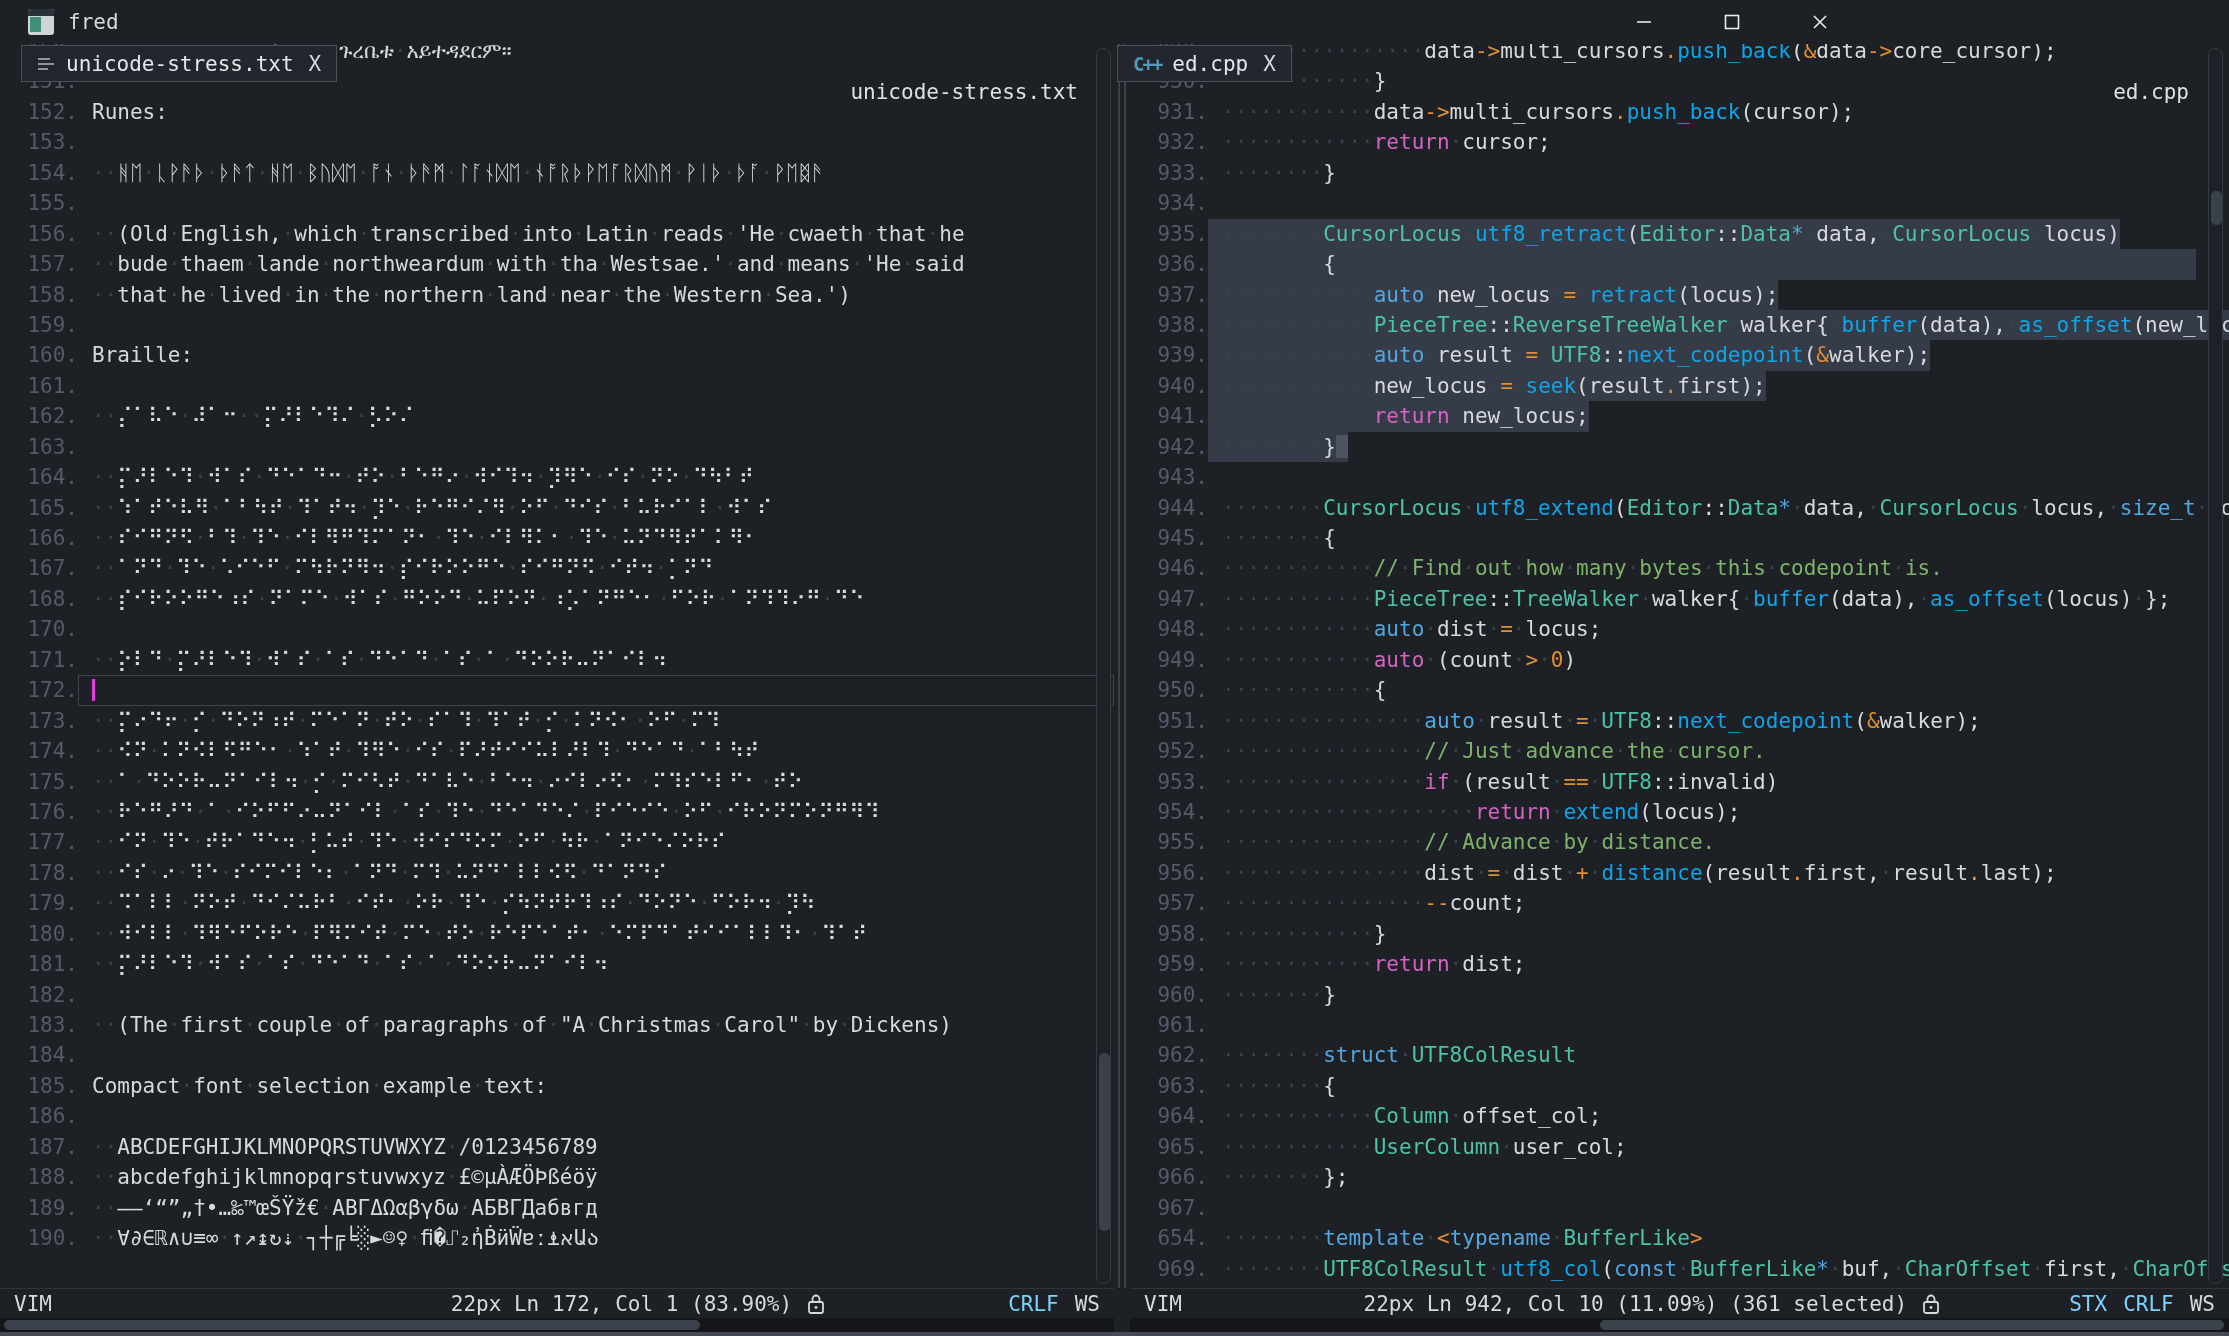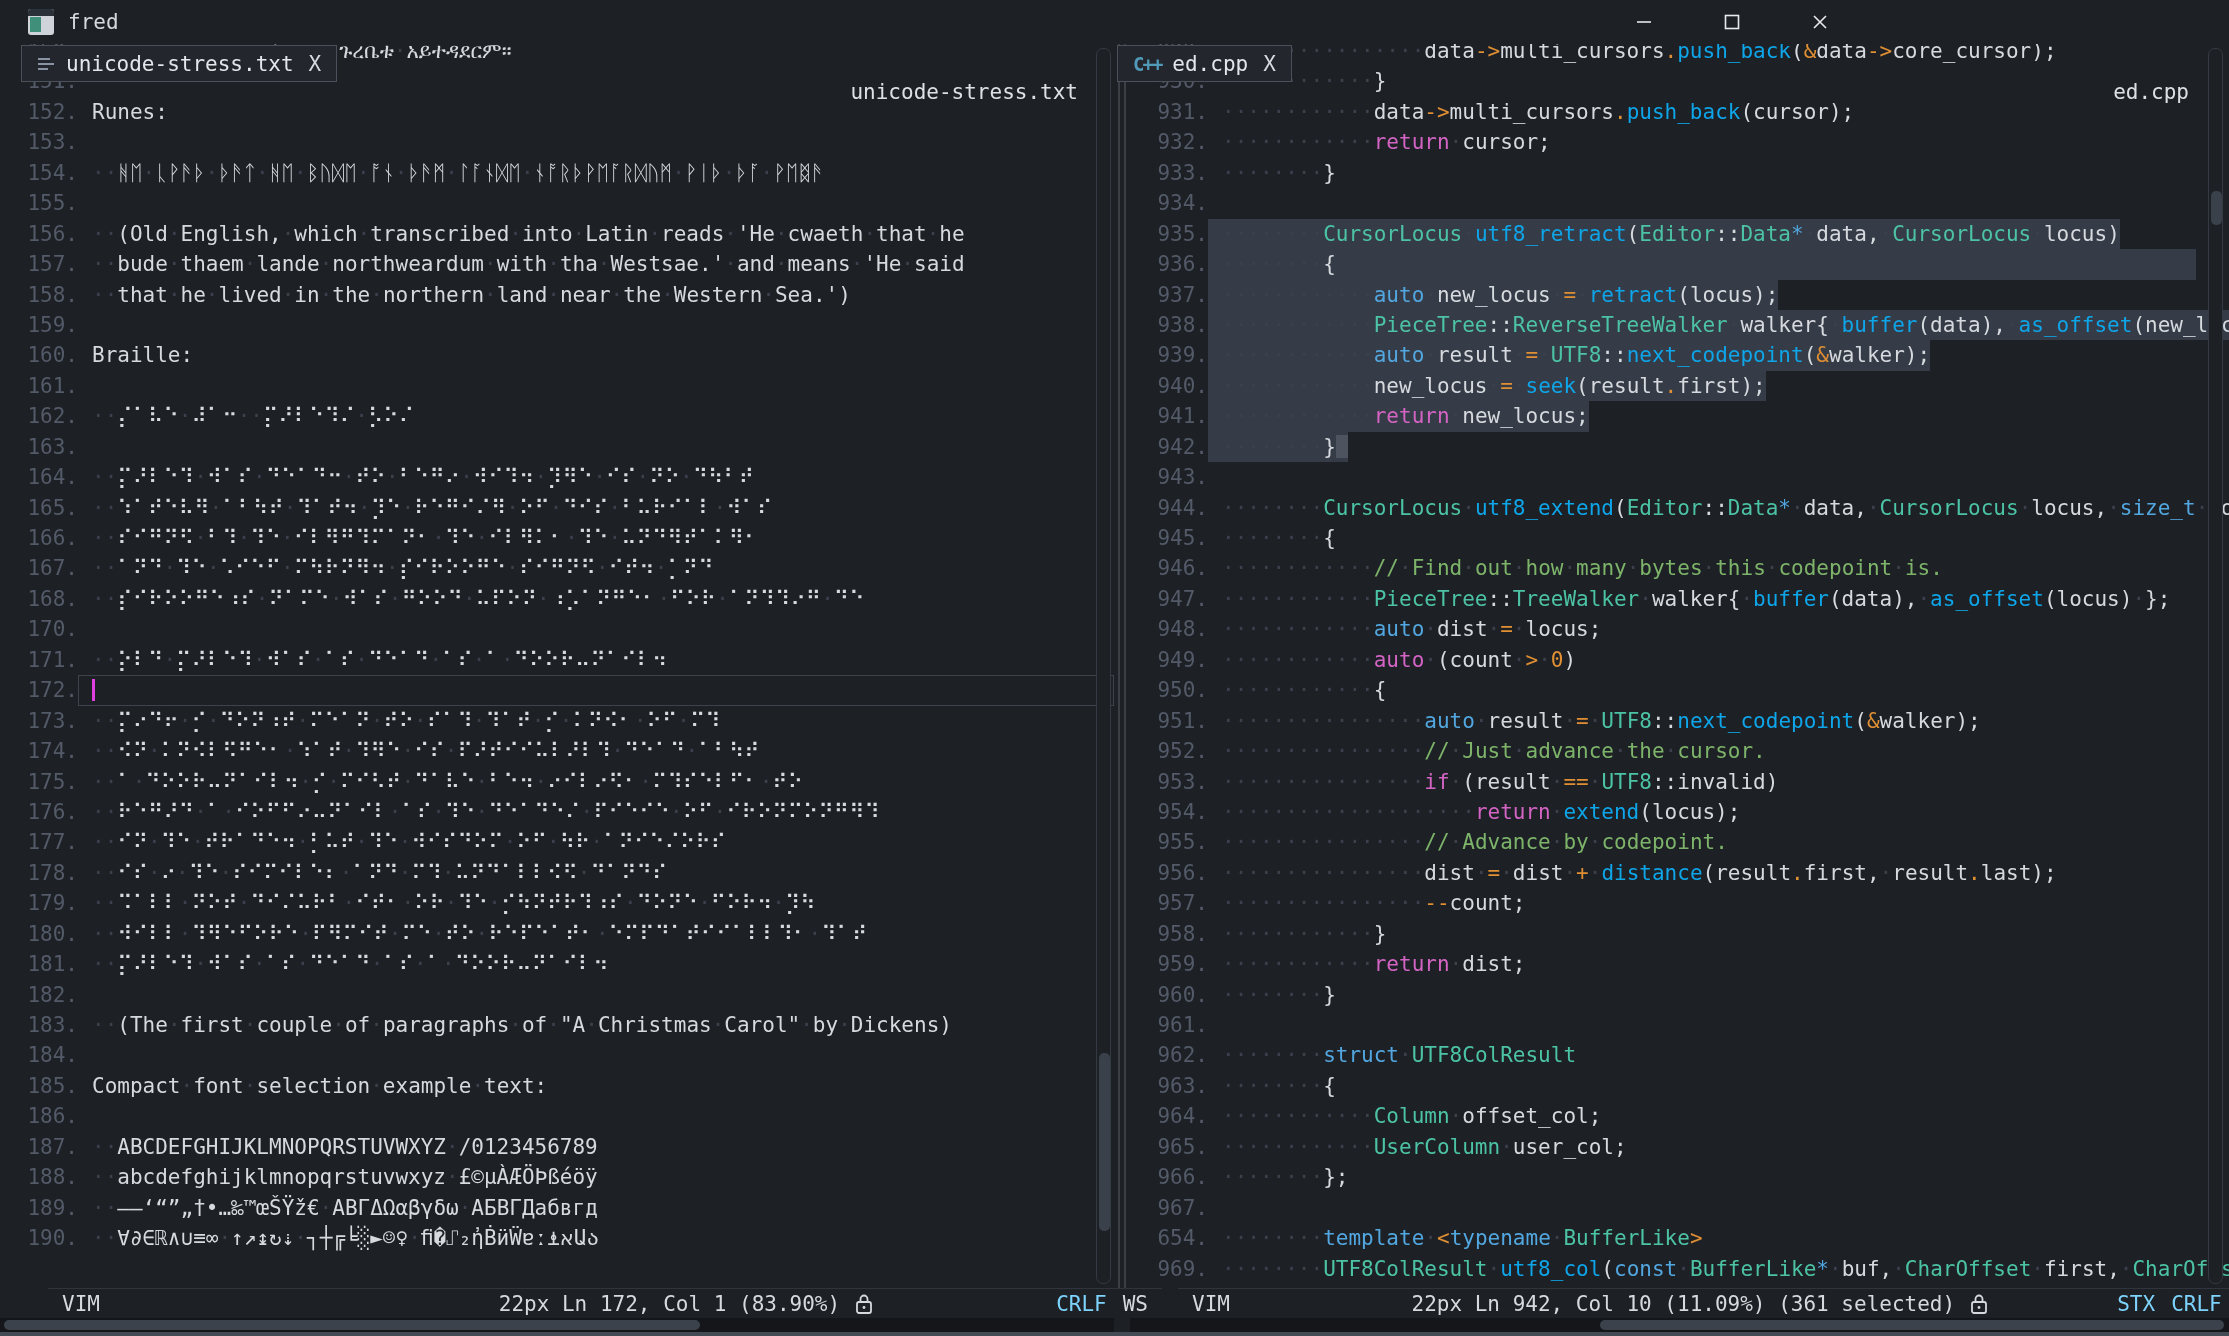--- a/index.html
+++ b/index.html
@@ -47,21 +47,21 @@
   .vscroll { position:absolute; width:15px; top:48px; height:1236px; border:1px solid #343a43; border-radius:7px; background:#1d2025; z-index:20; }
   .vs-left  { left:1096px; }
   .vs-right { left:2208px; }
   .vthumb { position:absolute; left:1px; width:11px; margin:0 1px; background:#3a414b; border-radius:5px; }
   .vs-left  .vthumb { top:1004px; height:178px; }
   .vs-right .vthumb { top:142px;  height:34px; }
   .divider { position:absolute; left:1114px; top:44px; width:16px; bottom:48px; background:#1d2025; }
   .divider::before, .divider::after { content:""; position:absolute; top:0; bottom:0; width:2px; background:#3a4046; }
   .divider::before { left:4px; } .divider::after { left:10px; }
   
-  .sb { position:absolute; top:1288px; height:30px; background:#1d2025; border-top:1px solid #30343c; display:flex; align-items:center; padding:8px 14px; z-index:25;margin-left:48px; }
+  .sb { position:absolute; top:1288px; height:30px; background:#1d2025; border-top:1px solid #30343c; display:flex; align-items:center; padding:8px 14px; z-index:25; }
   .sb-left  { left:0;      width:1114px; }
   .sb-right { left:1130px; width:1099px; }
   .sb-mode { color:#d6d9de; }
   .sb-mid { position:absolute; right:232px; display:flex; align-items:center; gap:14px; white-space:pre; }
   .sb-flags { position:absolute; right:14px; display:flex; gap:16px; }
   .flag-green { color:#7dd3fc; } .flag-white { color:#d6d9de; }
   .lock svg { display:block; }
   
   .hscroll { position:absolute; top:1318px; height:14px; background:#14161a; }
   .hs-left  { left:0;      width:1114px; }
@@ -182,21 +182,21 @@
       <div class="row"><span class="num">945.</span><span class="body"><span class="ws">········</span><span class="w">{</span></span></div>
       <div class="row"><span class="num">946.</span><span class="body"><span class="ws">············</span><span class="c">//</span><span class="ws">·</span><span class="c">Find</span><span class="ws">·</span><span class="c">out</span><span class="ws">·</span><span class="c">how</span><span class="ws">·</span><span class="c">many</span><span class="ws">·</span><span class="c">bytes</span><span class="ws">·</span><span class="c">this</span><span class="ws">·</span><span class="c">codepoint</span><span class="ws">·</span><span class="c">is.</span></span></div>
       <div class="row"><span class="num">947.</span><span class="body"><span class="ws">············</span><span class="t">PieceTree</span><span class="w">::</span><span class="t">TreeWalker</span><span class="ws">·</span><span class="w">walker{</span><span class="ws">·</span><span class="f">buffer</span><span class="w">(data),</span><span class="ws">·</span><span class="f">as_offset</span><span class="w">(locus)</span><span class="ws">·</span><span class="w">};</span></span></div>
       <div class="row"><span class="num">948.</span><span class="body"><span class="ws">············</span><span class="k">auto</span><span class="ws">·</span><span class="w">dist</span><span class="ws">·</span><span class="o">=</span><span class="ws">·</span><span class="w">locus;</span></span></div>
       <div class="row"><span class="num">949.</span><span class="body"><span class="ws">············</span><span class="m">auto</span><span class="ws">·</span><span class="w">(count</span><span class="ws">·</span><span class="o">&gt;</span><span class="ws">·</span><span class="o">0</span><span class="w">)</span></span></div>
       <div class="row"><span class="num">950.</span><span class="body"><span class="ws">············</span><span class="w">{</span></span></div>
       <div class="row"><span class="num">951.</span><span class="body"><span class="ws">················</span><span class="k">auto</span><span class="ws">·</span><span class="w">result</span><span class="ws">·</span><span class="o">=</span><span class="ws">·</span><span class="t">UTF8</span><span class="w">::</span><span class="f">next_codepoint</span><span class="w">(</span><span class="o">&amp;</span><span class="w">walker);</span></span></div>
       <div class="row"><span class="num">952.</span><span class="body"><span class="ws">················</span><span class="c">//</span><span class="ws">·</span><span class="c">Just</span><span class="ws">·</span><span class="c">advance</span><span class="ws">·</span><span class="c">the</span><span class="ws">·</span><span class="c">cursor.</span></span></div>
       <div class="row"><span class="num">953.</span><span class="body"><span class="ws">················</span><span class="m">if</span><span class="ws">·</span><span class="w">(result</span><span class="ws">·</span><span class="o">==</span><span class="ws">·</span><span class="t">UTF8</span><span class="w">::invalid)</span></span></div>
       <div class="row"><span class="num">954.</span><span class="body"><span class="ws">····················</span><span class="m">return</span><span class="ws">·</span><span class="f">extend</span><span class="w">(locus);</span></span></div>
-      <div class="row"><span class="num">955.</span><span class="body"><span class="ws">················</span><span class="c">//</span><span class="ws">·</span><span class="c">Advance</span><span class="ws">·</span><span class="c">by</span><span class="ws">·</span><span class="c">codepoint.</span></span></div>
+      <div class="row"><span class="num">955.</span><span class="body"><span class="ws">················</span><span class="c">//</span><span class="ws">·</span><span class="c">Advance</span><span class="ws">·</span><span class="c">by</span><span class="ws">·</span><span class="c">distance.</span></span></div>
       <div class="row"><span class="num">956.</span><span class="body"><span class="ws">················</span><span class="w">dist</span><span class="ws">·</span><span class="o">=</span><span class="ws">·</span><span class="w">dist</span><span class="ws">·</span><span class="o">+</span><span class="ws">·</span><span class="f">distance</span><span class="w">(result</span><span class="o">.</span><span class="w">first,</span><span class="ws">·</span><span class="w">result</span><span class="o">.</span><span class="w">last);</span></span></div>
       <div class="row"><span class="num">957.</span><span class="body"><span class="ws">················</span><span class="o">--</span><span class="w">count;</span></span></div>
       <div class="row"><span class="num">958.</span><span class="body"><span class="ws">············</span><span class="w">}</span></span></div>
       <div class="row"><span class="num">959.</span><span class="body"><span class="ws">············</span><span class="m">return</span><span class="ws">·</span><span class="w">dist;</span></span></div>
       <div class="row"><span class="num">960.</span><span class="body"><span class="ws">········</span><span class="w">}</span></span></div>
       <div class="row"><span class="num">961.</span><span class="body"></span></div>
       <div class="row"><span class="num">962.</span><span class="body"><span class="ws">········</span><span class="k">struct</span><span class="ws">·</span><span class="t">UTF8ColResult</span></span></div>
       <div class="row"><span class="num">963.</span><span class="body"><span class="ws">········</span><span class="w">{</span></span></div>
       <div class="row"><span class="num">964.</span><span class="body"><span class="ws">············</span><span class="t">Column</span><span class="ws">·</span><span class="w">offset_col;</span></span></div>
       <div class="row"><span class="num">965.</span><span class="body"><span class="ws">············</span><span class="t">UserColumn</span><span class="ws">·</span><span class="w">user_col;</span></span></div>

